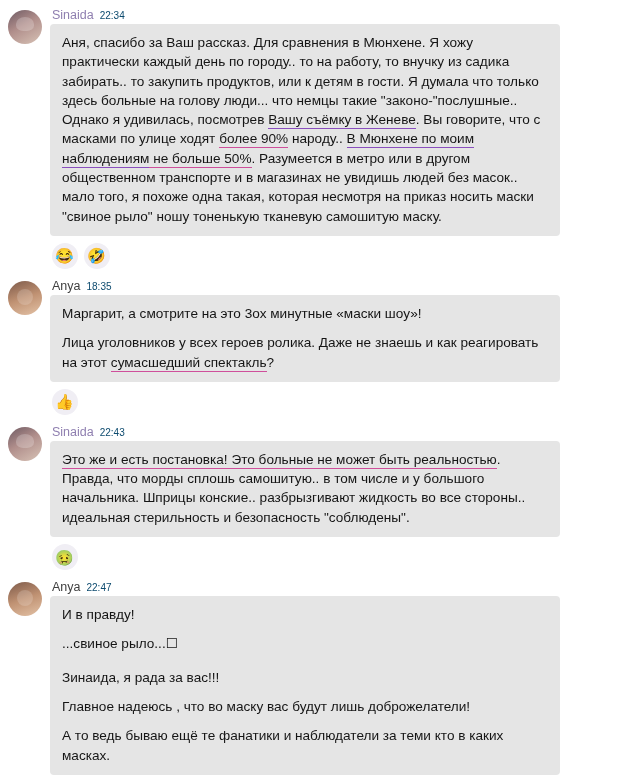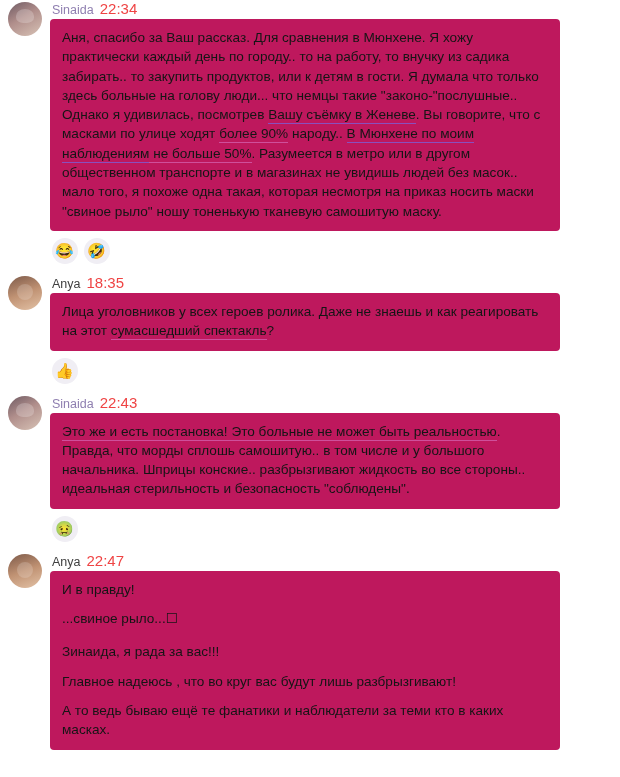--- a/index.html
+++ b/index.html
@@ -11,21 +11,21 @@
     width: 620px;
     height: 777px;
     font-family: "Liberation Sans", sans-serif;
     font-size: 13.5px;
     color: #1f1f1f;
     overflow: hidden;
   }
   .chat {
     position: relative;
     width: 568px;
-    padding: 0 0 0 0;
+    padding: 8px 0 0 0;
     box-sizing: border-box;
   }
   .message {
     display: flex;
     align-items: flex-start;
     padding: 0 8px 0 8px;
     margin-bottom: 10px;
   }
   .avatar {
     width: 34px;
@@ -66,25 +66,25 @@
     gap: 6px;
     margin-bottom: 2px;
     padding-left: 2px;
   }
   .sender {
     font-size: 12.5px;
     color: #8f7fb0;
   }
   .sender.anya { color: #404040; }
   .time {
-    font-size: 15px;
-    color: #ef4444;
+    font-size: 10px;
+    color: #0c4a6e;
   }
   .bubble {
-    background: #be185d;
+    background: #e5e5e5;
     border-radius: 4px;
     padding: 9px 12px 10px 12px;
     line-height: 1.42;
     font-size: 13.6px;
     color: #151515;
     max-width: 560px;
     word-wrap: break-word;
   }
   .bubble p { margin: 0; }
   .bubble p + p { margin-top: 10px; }
@@ -145,20 +145,21 @@
   </div>
 
   <div class="message">
     <div class="avatar a2"></div>
     <div class="msg-body">
       <div class="msg-head">
         <span class="sender anya">Anya</span>
         <span class="time">18:35</span>
       </div>
       <div class="bubble">
+        <p>Маргарит, а смотрите на это 3ох минутные «маски шоу»!</p>
         <p><span>Лица уголовников у всех героев ролика. Даже не знаешь и как реагировать на этот </span><span class="u-pink">сумасшедший  спектакль</span><span>?</span></p>
       </div>
       <div class="reactions">
         <div class="reaction">
             <span class="emoji-thumb">👍</span>
           </div>
       </div>
     </div>
   </div>
 
@@ -185,19 +186,19 @@
     <div class="msg-body">
       <div class="msg-head">
         <span class="sender anya">Anya</span>
         <span class="time">22:47</span>
       </div>
       <div class="bubble">
         <p>И в правду!</p>
         <p>...свиное рыло...☐</p>
         <div class="blank"></div>
         <p>Зинаида, я рада за вас!!!</p>
-        <p>Главное надеюсь , что во круг вас будут лишь разбрызгивают!</p>
+        <p>Главное надеюсь , что во маску вас будут лишь доброжелатели!</p>
         <p>А то ведь бываю ещё те фанатики и наблюдатели за теми кто в каких масках.</p>
       </div>
     </div>
   </div>
 
 </div>
 
 </body></html>

